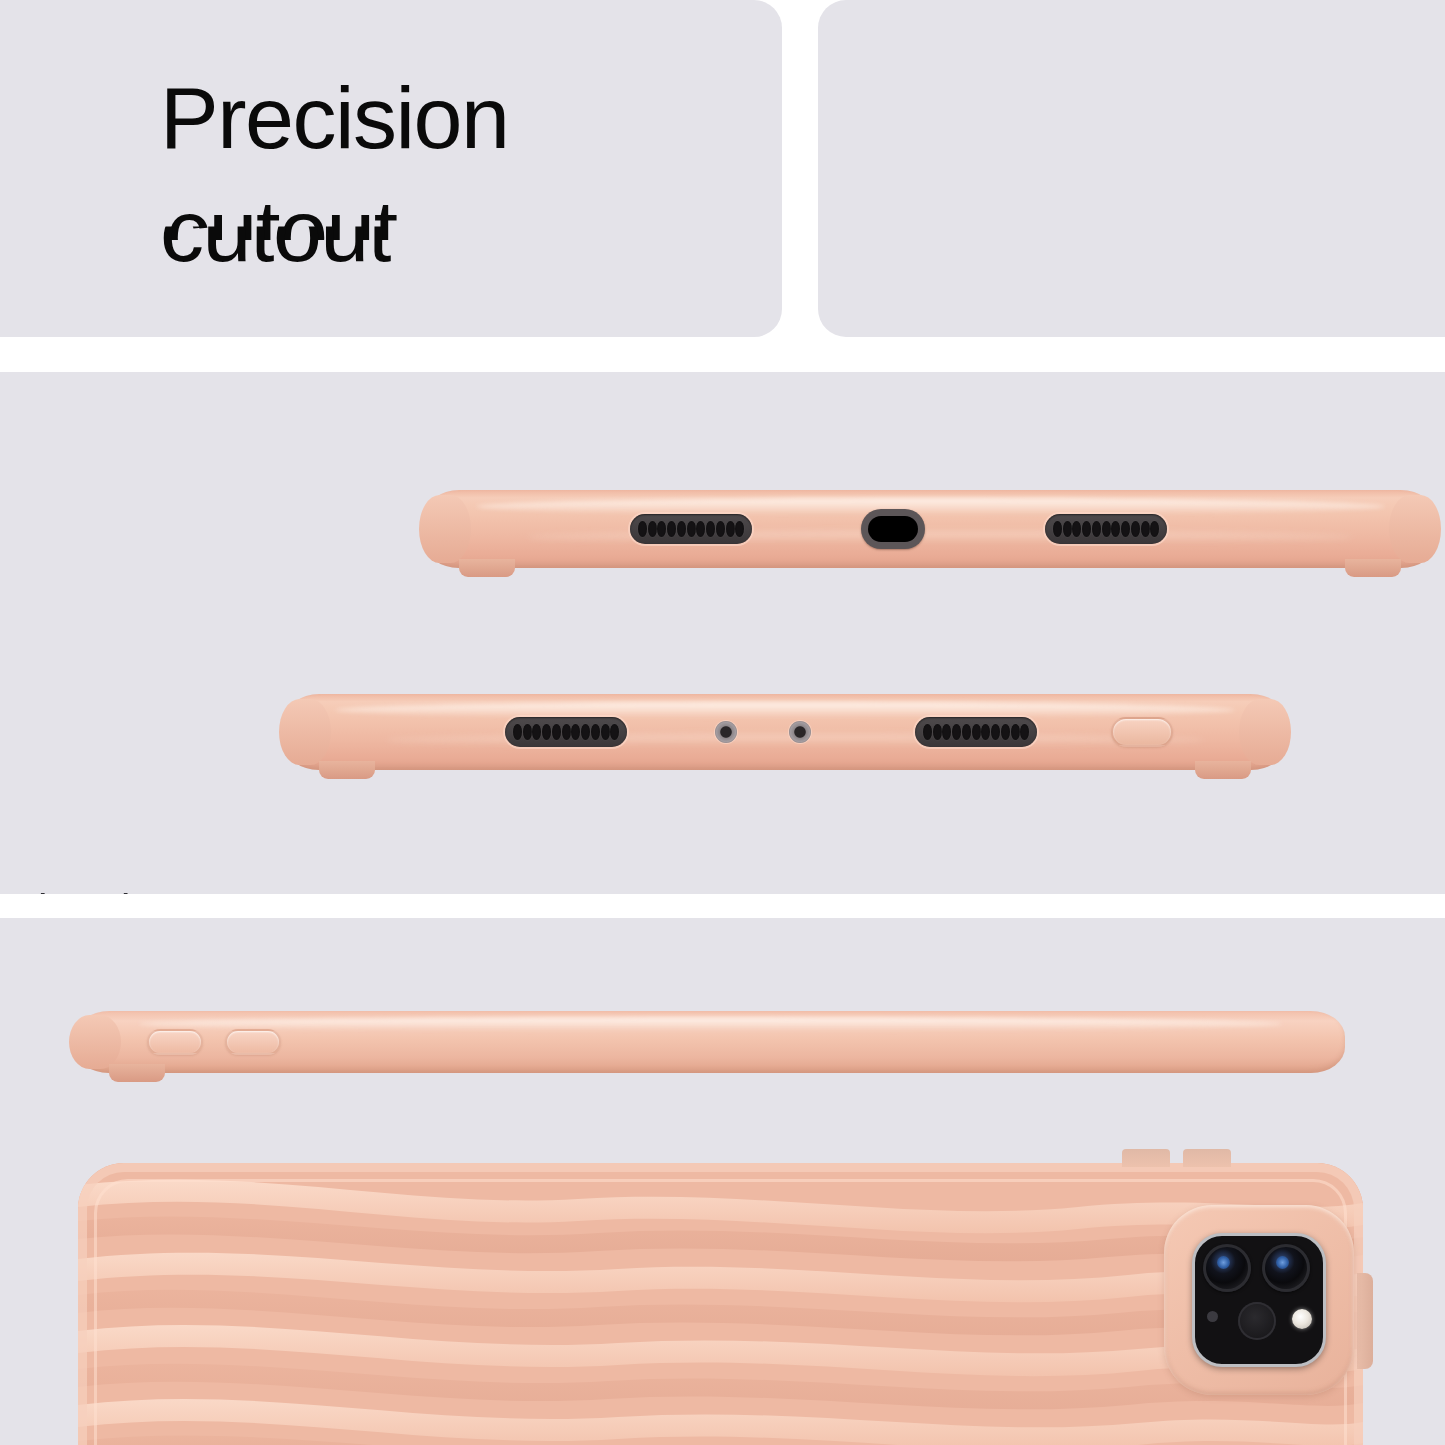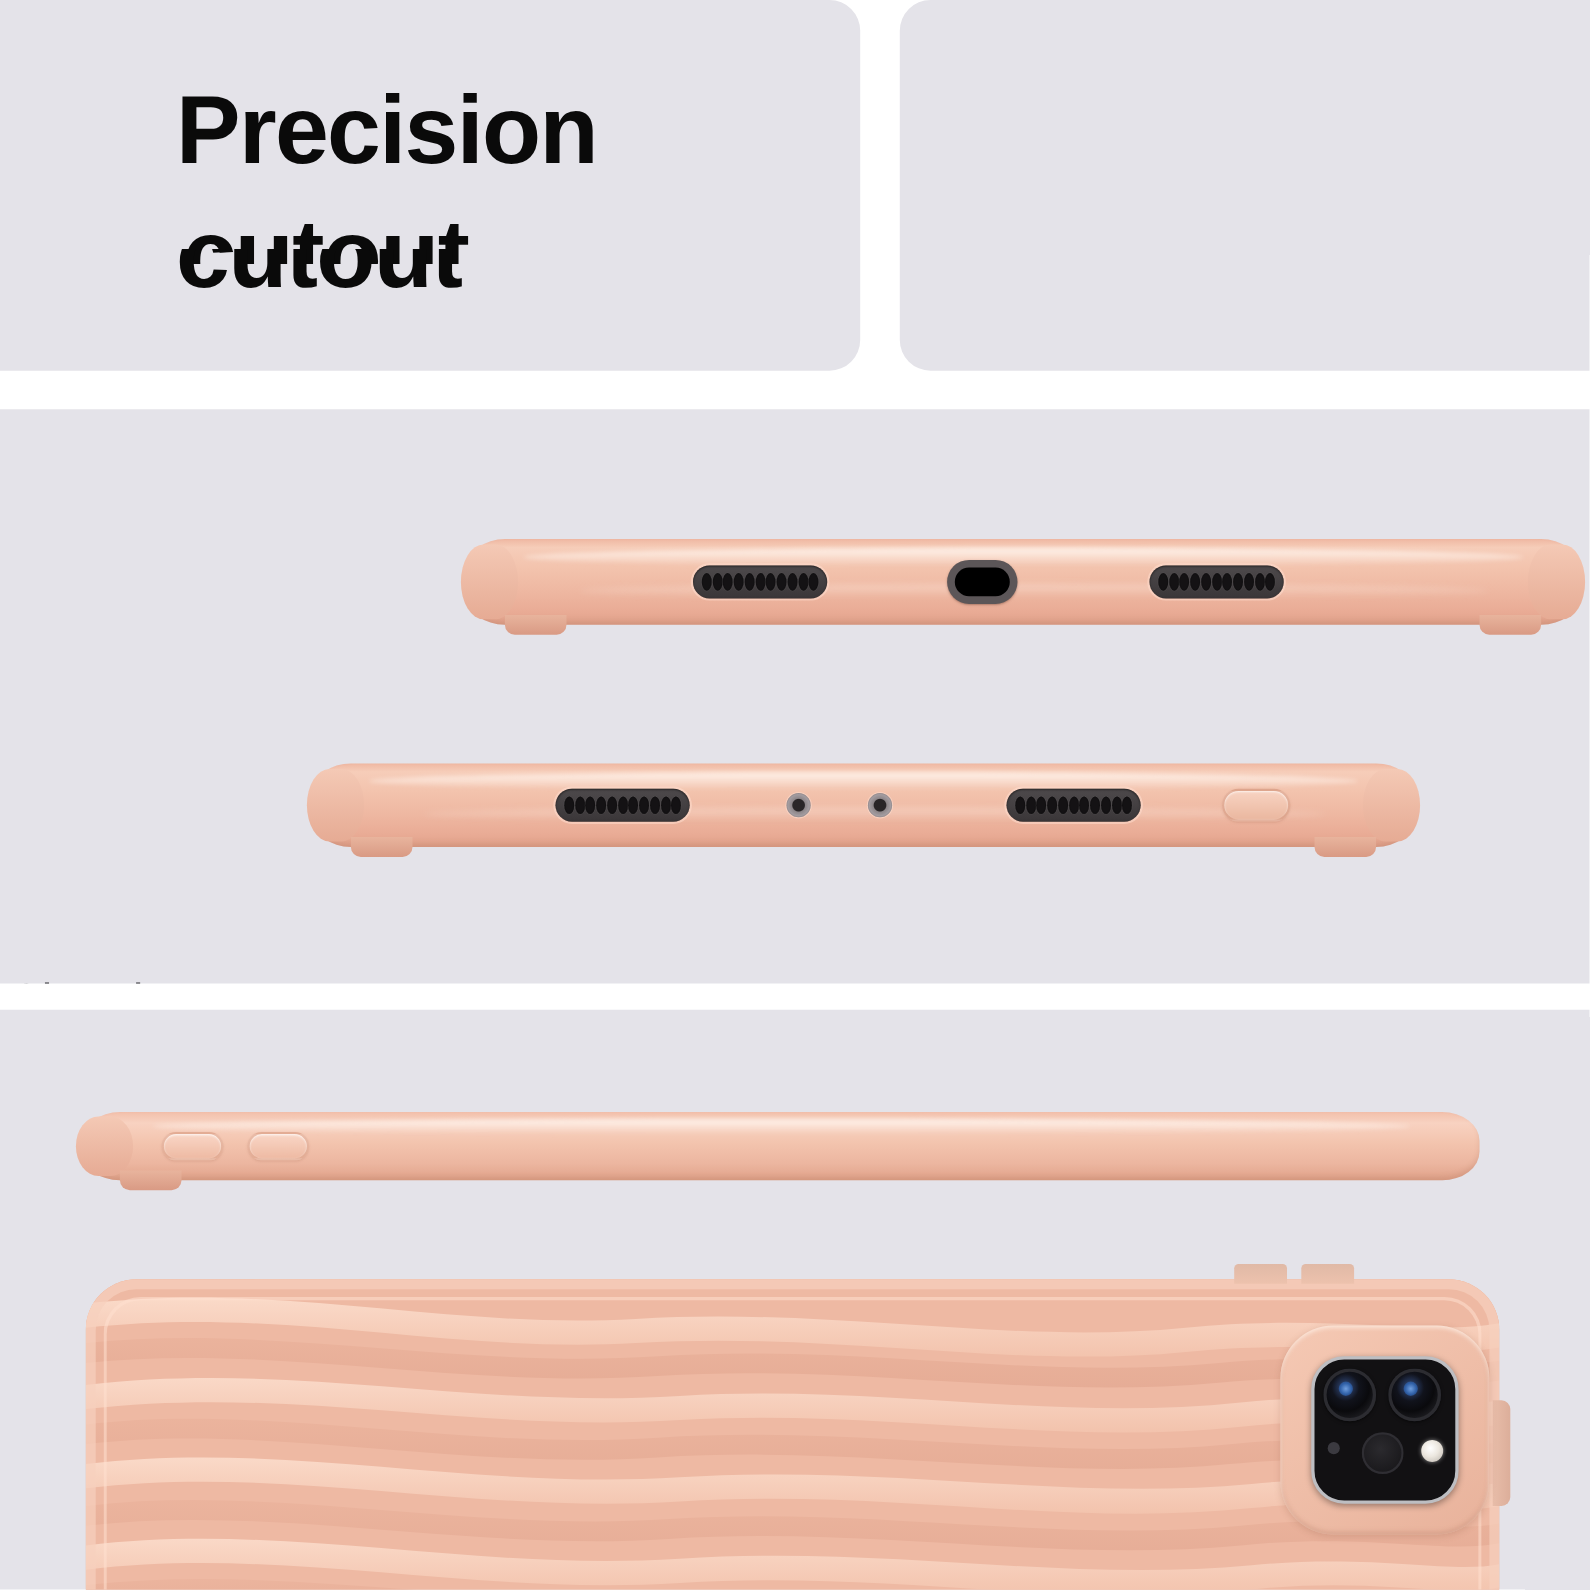--- a/index.html
+++ b/index.html
@@ -59,21 +59,21 @@
     border-radius: 26px;
   }
 
   
   .headline {
     position: absolute;
     left: 160px;
     top: 62px;
     width: 620px;
     color: #0a0a0a;
-    font-weight: bold;
+    font-weight: normal;
     font-size: 88px;
     line-height: 1.28;
     letter-spacing: -1.5px;
   }
 
   .headline-line1 { display: block; }
 
   
   .headline-line2 {
     display: block;

